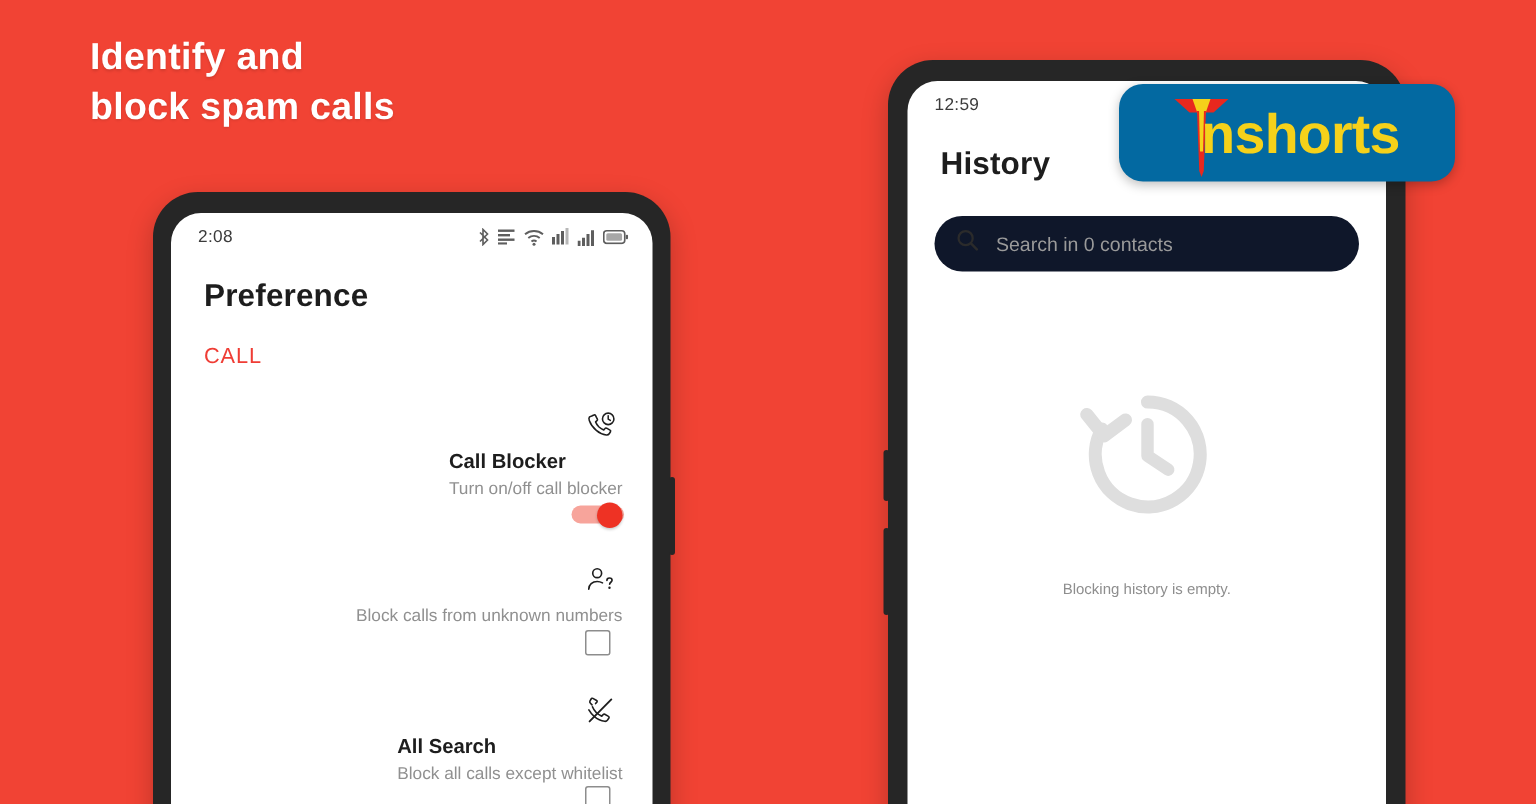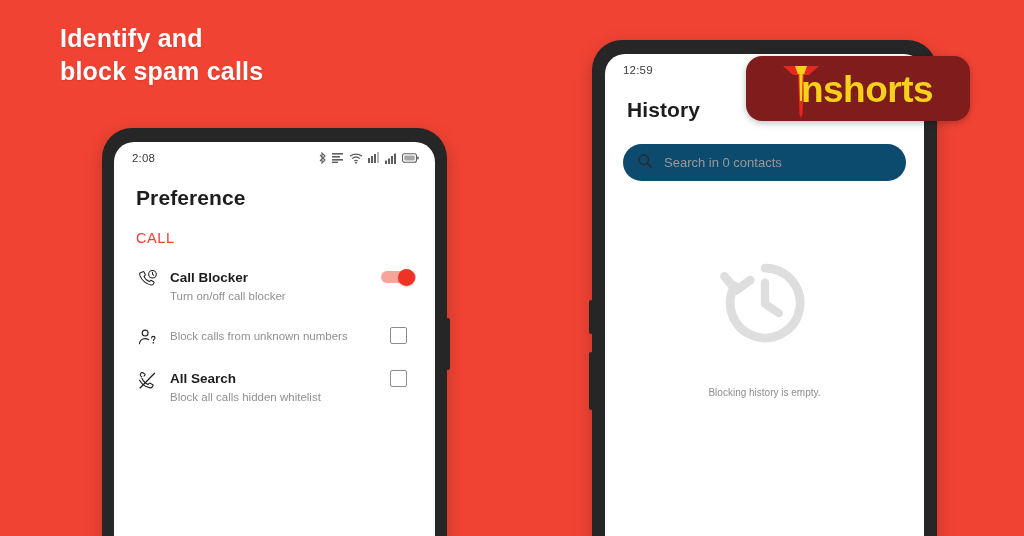--- a/index.html
+++ b/index.html
@@ -125,22 +125,23 @@
   .section-head {
     padding: 20px 0 0 22px;
     font-size: 14.5px;
     font-weight: normal;
     color: #ef3d35;
     letter-spacing: 0.6px;
   }
   .pref-list { margin-top: 12px; }
   .pref-row {
     display: flex;
-    align-items: flex-start;
+    align-items: flex-end;
     padding: 11px 20px 11px 18px;
+    flex-direction: column;
   }
   .pref-icon {
     width: 30px;
     flex: 0 0 30px;
     display: flex;
     align-items: center;
     justify-content: center;
     color: #1f1f1f;
   }
   .pref-text {
@@ -197,21 +198,21 @@
     height: 17px;
     border-radius: 50%;
     background: #ee3224;
     box-shadow: 0 1px 2px rgba(0,0,0,0.22);
   }
 
   
   .search-bar {
     margin: 22px 18px 0 18px;
     height: 37px;
-    background: #0c4a6e;
+    background: #0f172a;
     border-radius: 20px;
     display: flex;
     align-items: center;
     padding: 0 14px;
     gap: 11px;
   }
   .search-bar .ph {
     font-size: 13px;
     color: #9a9a9a;
   }
@@ -226,21 +227,21 @@
     color: #8e8e8e;
   }
 
   
   .watermark {
     position: absolute;
     left: 746px;
     top: 56px;
     width: 224px;
     height: 65px;
-    background: #7f1d1d;
+    background: #0369a1;
     border-radius: 16px;
     display: flex;
     align-items: center;
     justify-content: center;
     box-shadow: 0 2px 7px rgba(0,0,0,0.25);
     overflow: hidden;
   }
   .watermark .wm-text {
     font-size: 37px;
     font-weight: bold;
@@ -365,21 +366,21 @@
       <div class="pref-row">
         <div class="pref-icon">
           <svg width="21" height="21" viewBox="0 0 22 22">
             <path d="M5.2 8.6c0.6 1.5 1.5 2.9 2.7 4 1.1 1.1 2.4 1.9 3.8 2.5l1-1.1c0.3-0.3 0.7-0.4 1.1-0.2l2.6 1.5c0.4 0.2 0.5 0.7 0.3 1.1l-1 1.5c-0.4 0.6-1.1 0.9-2 0.8-2.3-0.2-5-1.4-7.3-3.4-1.5-1.3-2.8-2.9-3.7-4.5" fill="none" stroke="#1f1f1f" stroke-width="1.15" stroke-linejoin="round" stroke-linecap="round"></path>
             <path d="M4.9 7.2 3.8 6.1c-0.5-0.5-0.6-1.1-0.3-1.6l0.9-1.5c0.2-0.4 0.7-0.5 1.1-0.3l2.6 1.5c0.4 0.2 0.5 0.7 0.2 1.1l-0.9 1" fill="none" stroke="#1f1f1f" stroke-width="1.15" stroke-linejoin="round" stroke-linecap="round"></path>
             <path d="M3.2 18.8 18.4 3.4" fill="none" stroke="#1f1f1f" stroke-width="1.3" stroke-linecap="round"></path>
           </svg>
         </div>
         <div class="pref-text">
           <div class="pref-title">All Search</div>
-          <div class="pref-sub">Block all calls hidden whitelist</div>
+          <div class="pref-sub">Block all calls except whitelist</div>
         </div>
         <div class="pref-ctrl">
           <div class="checkbox"></div>
         </div>
       </div>
 
     </div>
   </div>
 </div>
 

